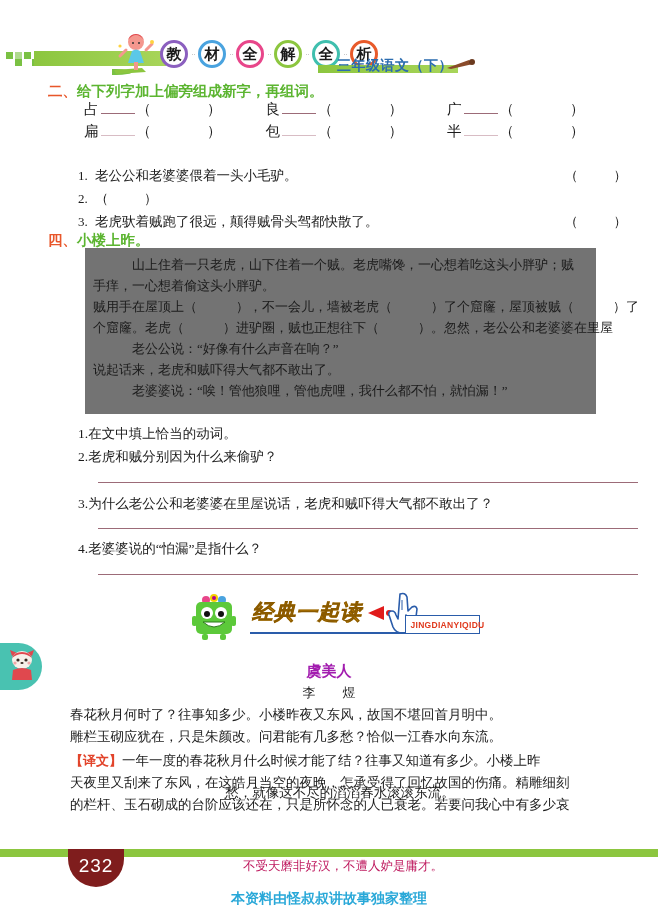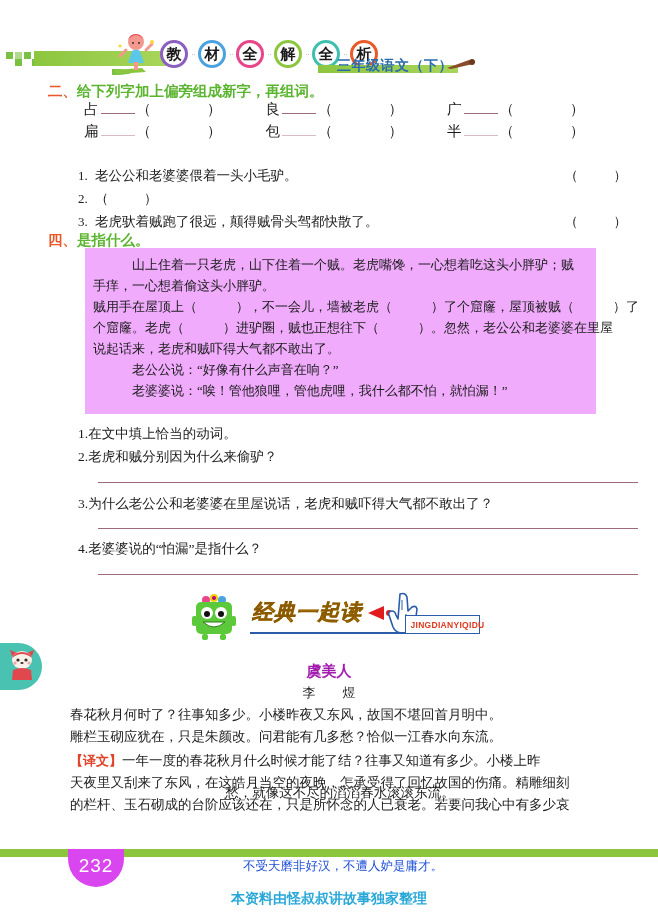--- a/index.html
+++ b/index.html
@@ -67,21 +67,21 @@
 
   
   .sent-row { position: absolute; left: 78px; width: 560px; display: flex; align-items: baseline; }
   .sent-no { font-size: 13px; color: #1b1b1b; width: 17px; }
   .sent-body { flex: 1; font-size: 13.5px; color: #1b1b1b; white-space: nowrap; }
   .sent-paren { font-size: 13.5px; color: #1b1b1b; letter-spacing: 11px; }
 
   
   .passage {
     position: absolute; left: 85px; top: 248px; width: 511px; height: 166px;
-    background: #f0abfc;
+    background: #737373;
     padding: 6px 8px 0 8px;
   }
   .p-line {
     font-family: "Liberation Serif", serif;
     font-size: 13px; color: #1b1b1b;
     line-height: 21px; white-space: nowrap;
   }
 
   
   .q {
@@ -142,32 +142,32 @@
   .sidetab {
     position: absolute; left: -16px; top: 643px; width: 58px; height: 47px;
     background: #49c2b1; border-radius: 0 24px 24px 0;
   }
   .sidetab-face { position: absolute; left: 24px; top: 5px; width: 28px; height: 34px; }
 
   
   .foot-bar { position: absolute; left: 0; top: 849px; width: 658px; height: 8px; background: #8cc63f; }
   .foot-badge {
     position: absolute; left: 68px; top: 849px; width: 56px; height: 38px;
-    background: #d946ef; border-radius: 0 0 28px 28px;
+    background: #7f1d1d; border-radius: 0 0 28px 28px;
     display: flex; align-items: center; justify-content: center;
   }
   .foot-num {
     font-family: "Liberation Sans", sans-serif;
     font-size: 19px; color: #ffffff; font-weight: normal; letter-spacing: 1px;
     padding-bottom: 4px;
   }
   .foot-motto {
     position: absolute; left: 0; top: 858px; width: 658px; text-align: center;
     font-family: Liberation Mono, monospace;
-    font-size: 12.5px; color: #1d4ed8; padding-left: 28px;
+    font-size: 12.5px; color: #be185d; padding-left: 28px;
   }
   .foot-credit {
     position: absolute; left: 0; top: 890px; width: 658px; text-align: center;
     font-family: "Liberation Sans", sans-serif;
     font-size: 14px; color: #29a8d8; font-weight: bold;
   }
 </style>
 </head>
 <body>
 
@@ -298,30 +298,30 @@
     <span class="sent-no">2.</span>
     <span class="sent-paren">（　）</span>
   </div>
   <div class="sent-row" style="top:213px;">
     <span class="sent-no">3.</span>
     <span class="sent-body">老虎驮着贼跑了很远，颠得贼骨头驾都快散了。</span>
     <span class="sent-paren">（　）</span>
   </div>
 
   <div class="sec-title" style="left:48px; top:231px;">
-    <span class="sec-num">四、</span><span class="sec-txt">是指什么。</span>
+    <span class="sec-num">四、</span><span class="sec-txt">小楼上昨。</span>
   </div>
 
   <div class="passage">
     <div class="p-line">　　　山上住着一只老虎，山下住着一个贼。老虎嘴馋，一心想着吃这头小胖驴；贼</div>
     <div class="p-line">手痒，一心想着偷这头小胖驴。</div>
     <div class="p-line">贼用手在屋顶上（　　　），不一会儿，墙被老虎（　　　）了个窟窿，屋顶被贼（　　　）了</div>
     <div class="p-line">个窟窿。老虎（　　　）进驴圈，贼也正想往下（　　　）。忽然，老公公和老婆婆在里屋</div>
+    <div class="p-line">　　　老公公说：“好像有什么声音在响？”</div>
     <div class="p-line">说起话来，老虎和贼吓得大气都不敢出了。</div>
-    <div class="p-line">　　　老公公说：“好像有什么声音在响？”</div>
     <div class="p-line">　　　老婆婆说：“唉！管他狼哩，管他虎哩，我什么都不怕，就怕漏！”</div>
   </div>
 
   <div class="q" style="top:425px;">
     <span>1.</span><span>在文中填上恰当的动词。</span>
   </div>
   <div class="q" style="top:448px;">
     <span>2.</span><span>老虎和贼分别因为什么来偷驴？</span>
   </div>
   <div class="ansline" style="top:482px;"></div>

